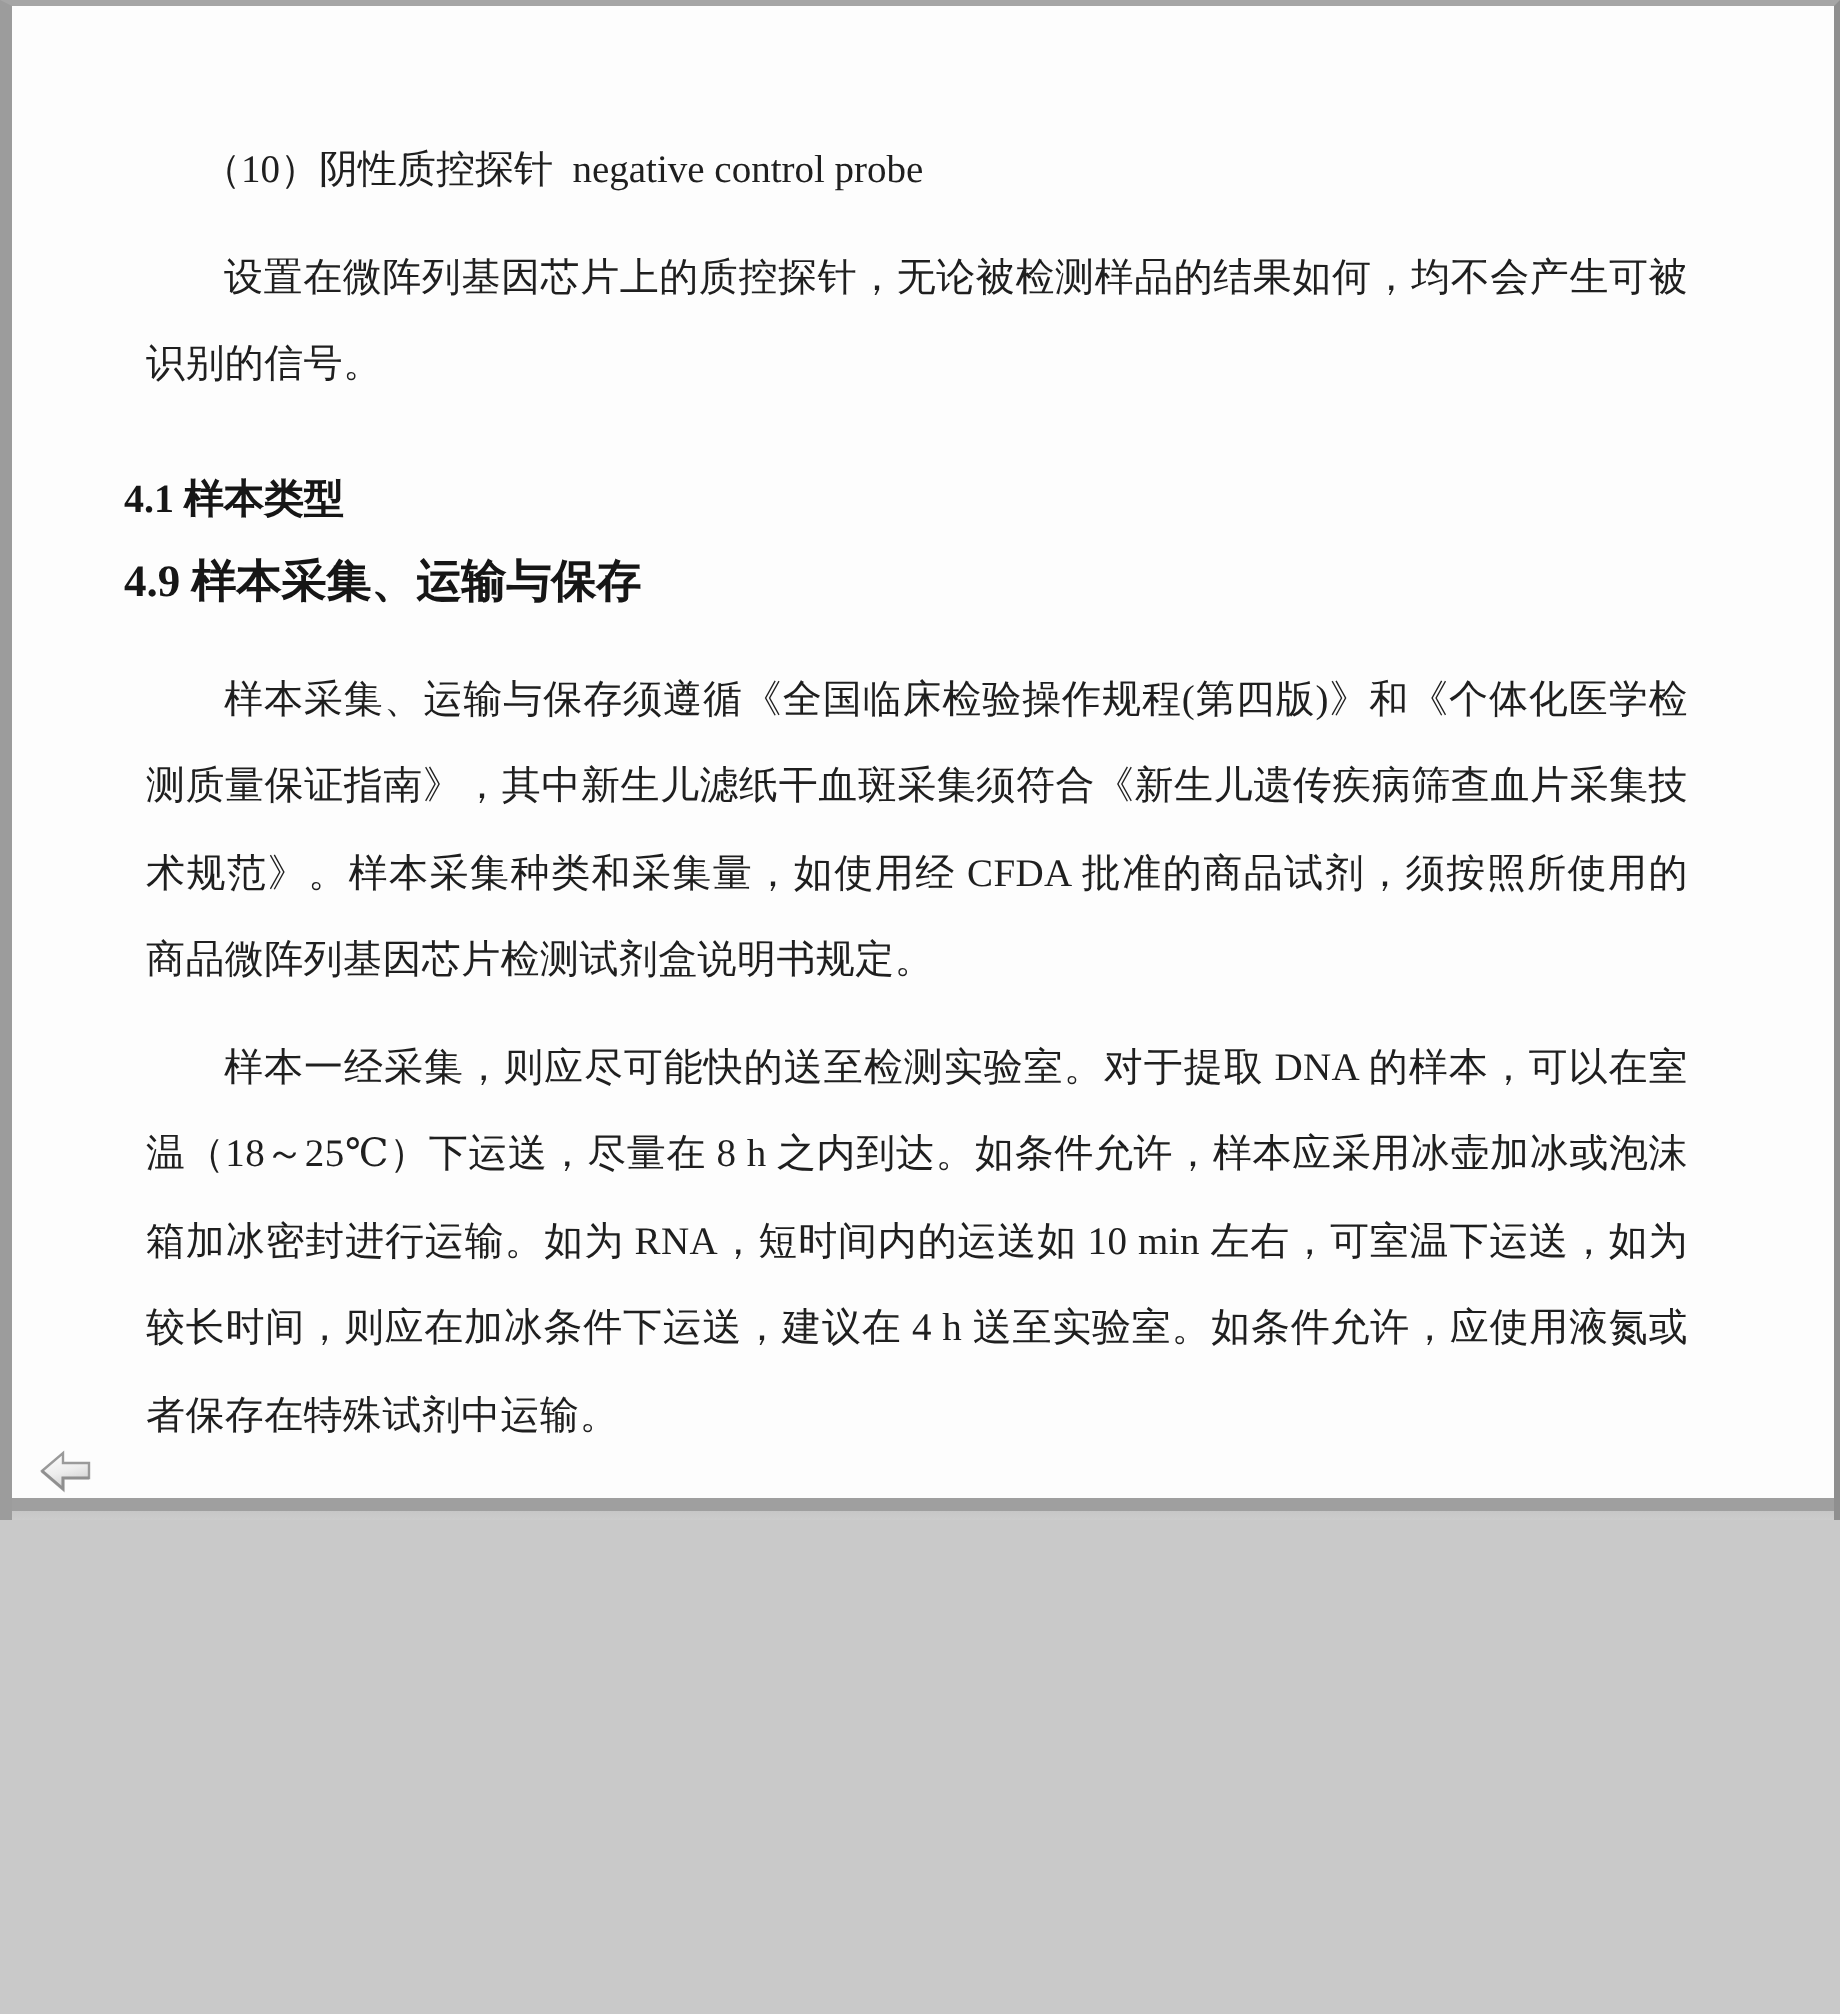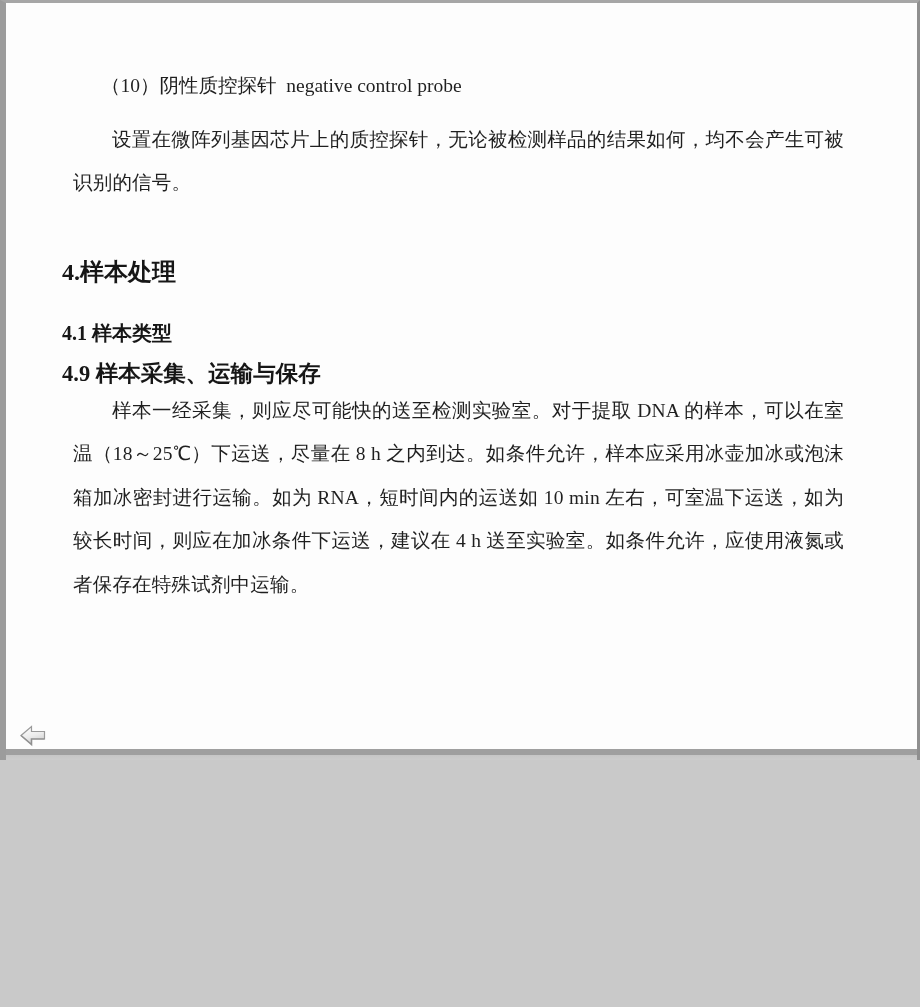--- a/index.html
+++ b/index.html
@@ -55,21 +55,21 @@
     line-height: 32px;
     margin-top: 29px;
   }
   .h-sub42 {
     font-size: 22.5px;
     line-height: 32px;
     margin-top: 9px;
   }
   .p-41 { margin-top: 23px; }
   .p-42a { margin-top: 22px; }
-  .p-42b { margin-top: -1px; font-family: Liberation Serif, serif; }
+  .p-42b { margin-top: -1px; }
   .back-arrow {
     position: absolute;
     left: 12px;
     bottom: 12px;
     width: 30px;
     height: 26px;
   }
   .bottom-shadow {
     position: absolute;
     left: -6px;
@@ -82,27 +82,27 @@
 </head>
 <body>
 
 <div class="page">
   <div class="content">
 
     <p class="item10-heading">（10）阴性质控探针 negative control probe</p>
 
     <p class="para p-item10">设置在微阵列基因芯片上的质控探针，无论被检测样品的结果如何，均不会产生可被识别的信号。</p>
 
-    <h1 class="h-sec h-main">4.样本处理</h1>
 
     <h2 class="h-sec h-sub41">4.1 样本类型</h2>
 
 
     <h2 class="h-sec h-sub42">4.9 样本采集、运输与保存</h2>
 
+    <p class="para p-42a">样本采集、运输与保存须遵循《全国临床检验操作规程(第四版)》和《个体化医学检测质量保证指南》，其中新生儿滤纸干血斑采集须符合《新生儿遗传疾病筛查血片采集技术规范》。样本采集种类和采集量，如使用经 CFDA 批准的商品试剂，须按照所使用的商品微阵列基因芯片检测试剂盒说明书规定。</p>
 
     <p class="para p-42b">样本一经采集，则应尽可能快的送至检测实验室。对于提取 DNA 的样本，可以在室温（18～25℃）下运送，尽量在 8 h 之内到达。如条件允许，样本应采用冰壶加冰或泡沫箱加冰密封进行运输。如为 RNA，短时间内的运送如 10 min 左右，可室温下运送，如为较长时间，则应在加冰条件下运送，建议在 4 h 送至实验室。如条件允许，应使用液氮或者保存在特殊试剂中运输。</p>
 
   </div>
 
   <svg class="back-arrow" viewBox="0 0 30 26" xmlns="http://www.w3.org/2000/svg">
     <defs>
       <linearGradient id="arrowGrad" x1="0" y1="0" x2="0.4" y2="1">
         <stop offset="0" stop-color="#ffffff"></stop>
         <stop offset="0.6" stop-color="#ededed"></stop>

